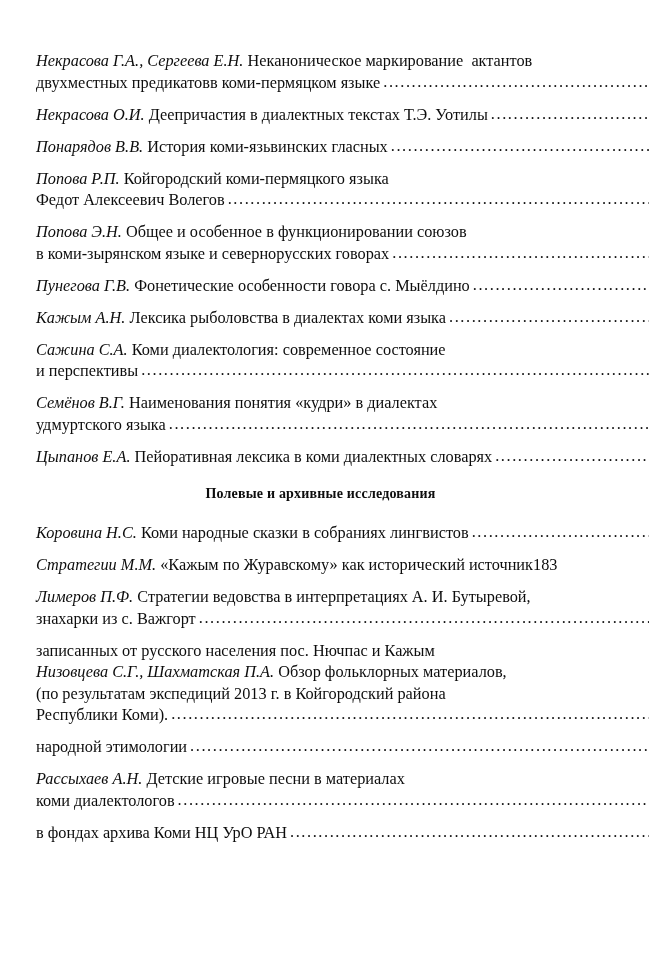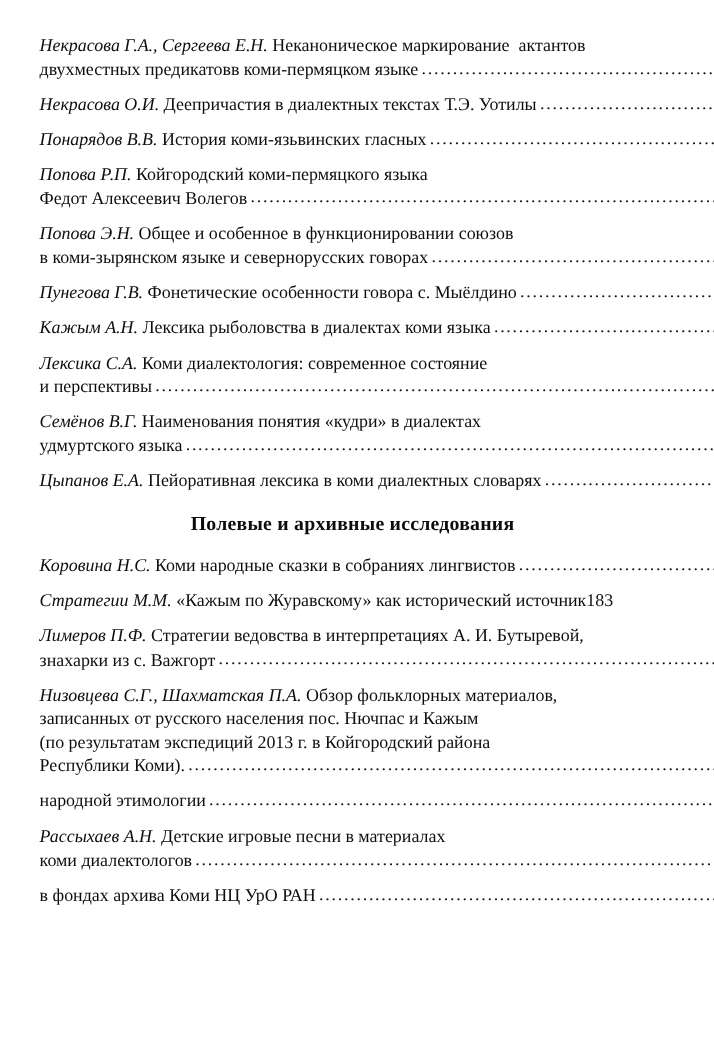--- a/index.html
+++ b/index.html
@@ -19,20 +19,21 @@
     position: absolute;
     left: 0;
     top: 0;
     width: 649px;
     height: 960px;
     box-sizing: border-box;
     padding: 30px 44px 0 36px;
   }
   .toc {
     display: block;
+    margin-top: 20px;
   }
   .entry {
     margin-bottom: 10.5px;
     font-size: 16.3px;
     line-height: 1.32;
   }
   .entry .line {
     display: block;
     position: relative;
     white-space: nowrap;
@@ -70,21 +71,21 @@
     text-align: center;
     min-width: 30px;
     white-space: pre;
   }
   .pnum.upright {
     font-style: normal;
   }
   .section-head {
     text-align: center;
     font-weight: bold;
-    font-size: 18px;
+    font-size: 14px;
     margin: 19px 0 16px 0;
     letter-spacing: 0.2px;
   }
 </style>
 </head>
 <body>
 
 <div class="page">
   <div class="toc" id="toc-part1">
       <div class="entry">
@@ -105,21 +106,21 @@
         <div class="line lastline nolead"><span class="txt"><span class="auth">Попова Э.Н.</span><span class="ttl"> Общее и особенное в функционировании союзов</span></span><span class="pnum"></span></div>
         <div class="line lastline"><span class="txt"><span class="ttl">в коми-зырянском языке и севернорусских говорах</span></span><span class="leader">........................................................................................................................................................................................................</span></div>
       </div>
       <div class="entry">
         <div class="line lastline"><span class="txt"><span class="auth">Пунегова Г.В.</span><span class="ttl"> Фонетические особенности говора с. Мыёлдино</span></span><span class="leader">........................................................................................................................................................................................................</span></div>
       </div>
       <div class="entry">
         <div class="line lastline"><span class="txt"><span class="auth">Кажым А.Н.</span><span class="ttl"> Лексика рыболовства в диалектах коми языка</span></span><span class="leader">........................................................................................................................................................................................................</span></div>
       </div>
       <div class="entry">
-        <div class="line lastline nolead"><span class="txt"><span class="auth">Лексика С.А.</span><span class="ttl"> Коми диалектология: современное состояние</span></span><span class="pnum"></span></div>
+        <div class="line lastline nolead"><span class="txt"><span class="auth">Сажина С.А.</span><span class="ttl"> Коми диалектология: современное состояние</span></span><span class="pnum"></span></div>
         <div class="line lastline"><span class="txt"><span class="ttl">и перспективы</span></span><span class="leader">........................................................................................................................................................................................................</span></div>
       </div>
       <div class="entry">
         <div class="line lastline nolead"><span class="txt"><span class="auth">Семёнов В.Г.</span><span class="ttl"> Наименования понятия «кудри» в диалектах</span></span><span class="pnum"></span></div>
         <div class="line lastline"><span class="txt"><span class="ttl">удмуртского языка</span></span><span class="leader">........................................................................................................................................................................................................</span></div>
       </div>
       <div class="entry">
         <div class="line lastline"><span class="txt"><span class="auth">Цыпанов Е.А.</span><span class="ttl"> Пейоративная лексика в коми диалектных словарях</span></span><span class="leader">........................................................................................................................................................................................................</span></div>
       </div>
     </div>
@@ -129,22 +130,22 @@
         <div class="line lastline"><span class="txt"><span class="auth">Коровина Н.С.</span><span class="ttl"> Коми народные сказки в собраниях лингвистов</span></span><span class="leader">........................................................................................................................................................................................................</span></div>
       </div>
       <div class="entry">
         <div class="line lastline nolead"><span class="txt"><span class="auth">Стратегии М.М.</span><span class="ttl"> «Кажым по Журавскому» как исторический источник</span></span><span class="pnum upright">183</span></div>
       </div>
       <div class="entry">
         <div class="line lastline nolead"><span class="txt"><span class="auth">Лимеров П.Ф.</span><span class="ttl"> Стратегии ведовства в интерпретациях А. И. Бутыревой,</span></span><span class="pnum"></span></div>
         <div class="line lastline"><span class="txt"><span class="ttl">знахарки из с. Важгорт</span></span><span class="leader">........................................................................................................................................................................................................</span></div>
       </div>
       <div class="entry">
+        <div class="line lastline nolead"><span class="txt"><span class="ttl">записанных от русского населения пос. Нючпас и Кажым</span></span><span class="pnum"></span></div>
         <div class="line lastline nolead"><span class="txt"><span class="auth">Низовцева С.Г., Шахматская П.А.</span><span class="ttl"> Обзор фольклорных материалов,</span></span><span class="pnum"></span></div>
-        <div class="line lastline nolead"><span class="txt"><span class="ttl">записанных от русского населения пос. Нючпас и Кажым</span></span><span class="pnum"></span></div>
         <div class="line lastline nolead"><span class="txt"><span class="ttl">(по результатам экспедиций 2013 г. в Койгородский района</span></span><span class="pnum"></span></div>
         <div class="line lastline"><span class="txt"><span class="ttl">Республики Коми).</span></span><span class="leader">........................................................................................................................................................................................................</span></div>
       </div>
       <div class="entry">
         <div class="line lastline"><span class="txt"><span class="ttl">народной этимологии</span></span><span class="leader">........................................................................................................................................................................................................</span></div>
       </div>
       <div class="entry">
         <div class="line lastline nolead"><span class="txt"><span class="auth">Рассыхаев А.Н.</span><span class="ttl"> Детские игровые песни в материалах</span></span><span class="pnum"></span></div>
         <div class="line lastline"><span class="txt"><span class="ttl">коми диалектологов</span></span><span class="leader">........................................................................................................................................................................................................</span></div>
       </div>

